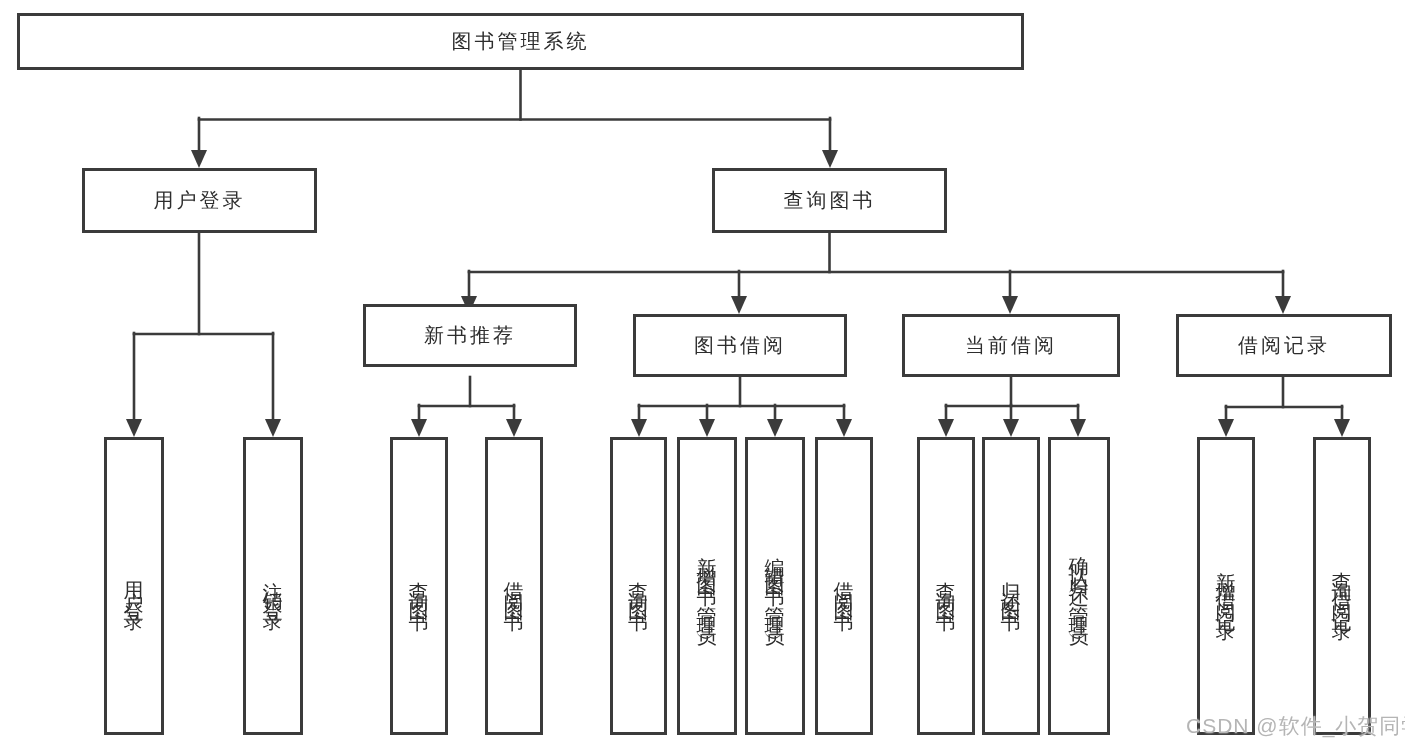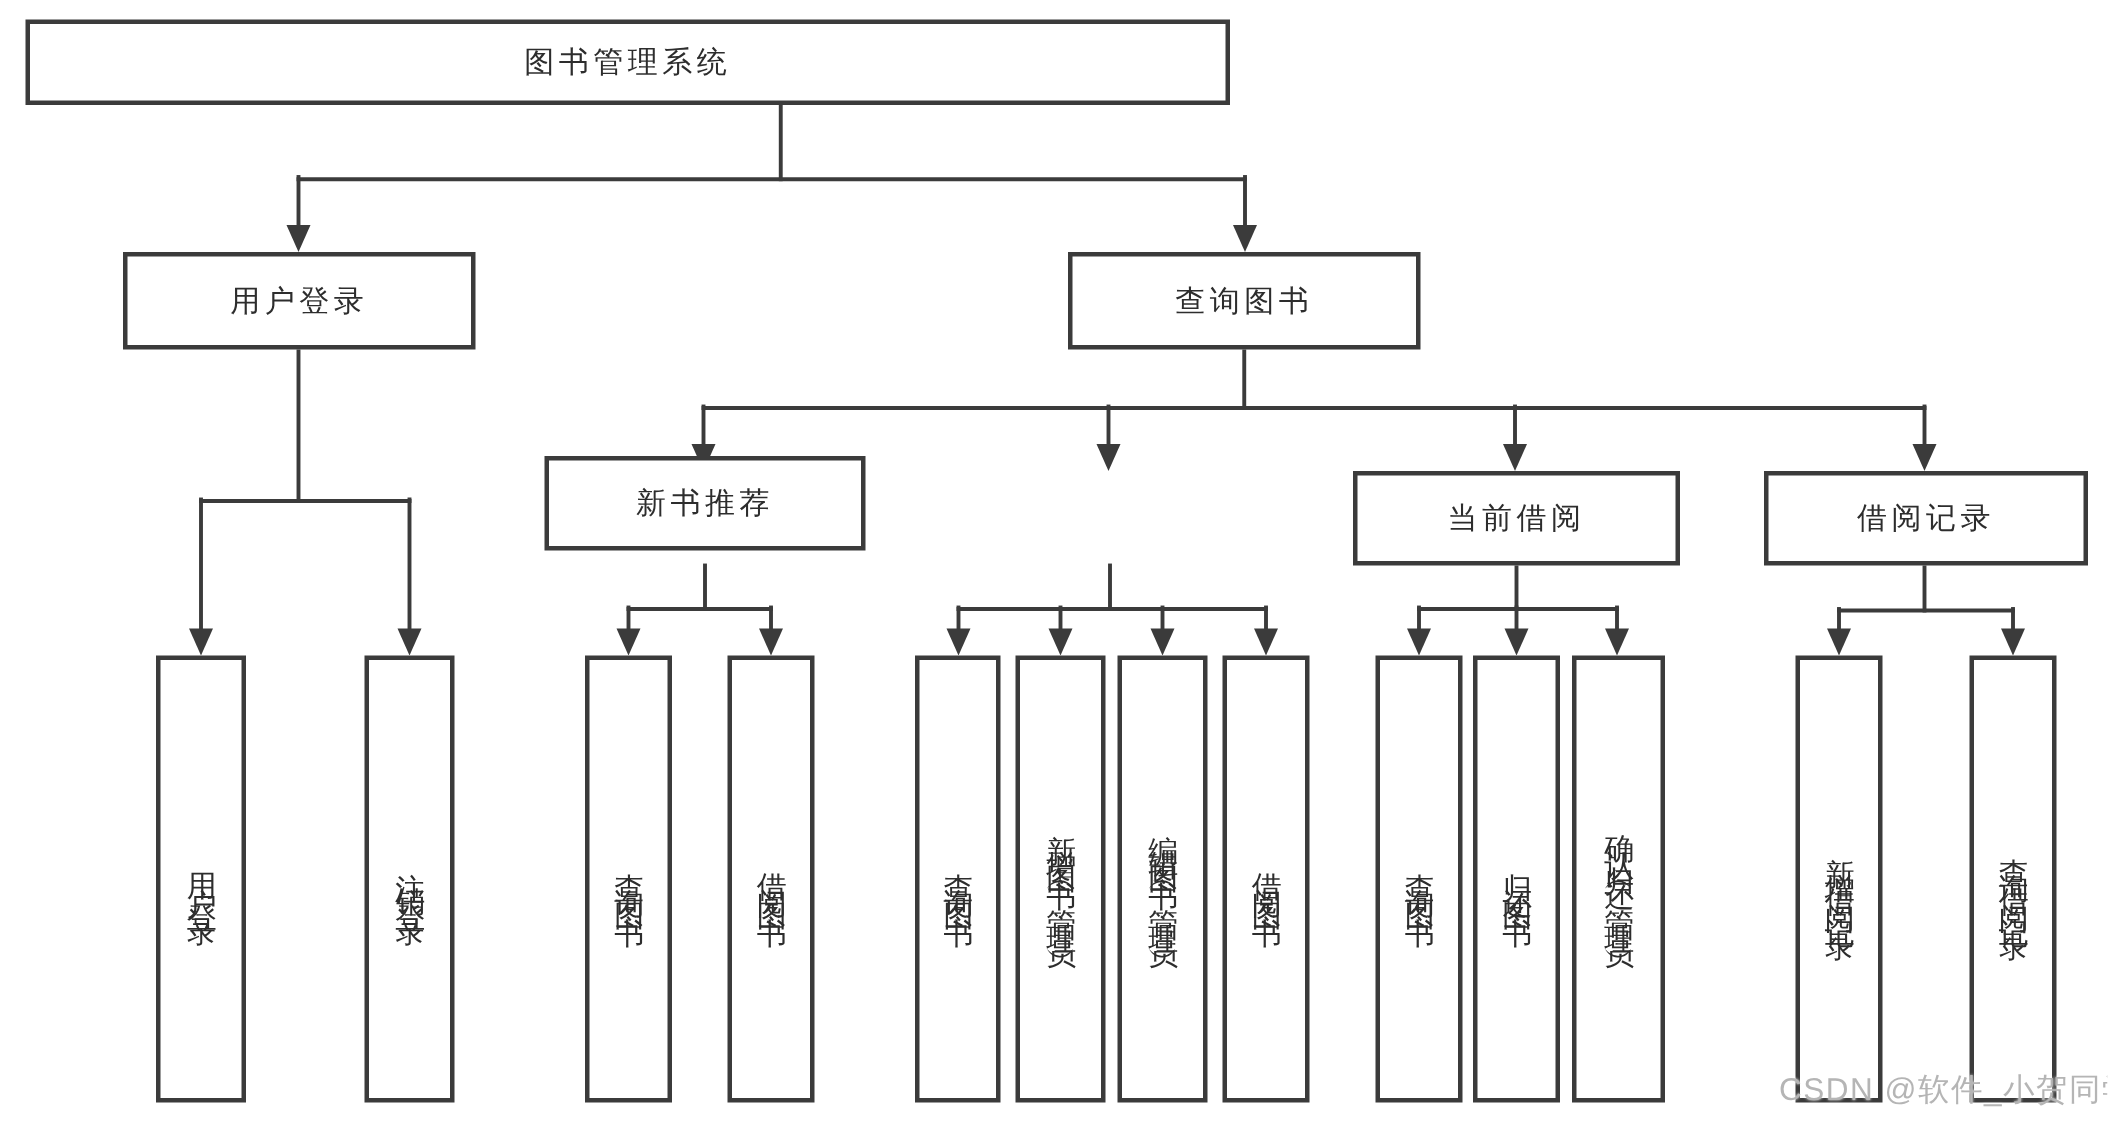--- a/index.html
+++ b/index.html
@@ -41,21 +41,21 @@
     position:absolute;
     left:1186px;top:712px;
     font-size:21px;
     color:#b5b5b5;
     letter-spacing:1px;
     z-index:2;
     white-space:nowrap;
     text-shadow:0 0 2px #ffffff;
   }
   
-  .n-root{left:17px;top:13px;width:803px;height:57px;}
+  .n-root{left:17px;top:13px;width:1007px;height:57px;}
   .n-user-login{left:82px;top:168px;width:235px;height:65px;}
   .n-book-mgmt{left:712px;top:168px;width:235px;height:65px;}
   .n-new-rec{left:363px;top:304px;width:214px;height:63px;}
   .n-book-borrow{left:633px;top:314px;width:214px;height:63px;}
   .n-cur-borrow{left:902px;top:314px;width:218px;height:63px;}
   .n-borrow-rec{left:1176px;top:314px;width:216px;height:63px;justify-content:center;}
   .leaf{top:437px;height:298px;}
   .lf1{left:104px;width:60px;}
   .lf2{left:243px;width:60px;}
   .lf3{left:390px;width:58px;}
@@ -144,20 +144,23 @@
   <div class="node n-user-login">
     <span class="hlabel">用户登录</span>
   </div>
   <div class="node n-book-mgmt">
     <span class="hlabel">查询图书</span>
   </div>
 
   <div class="node n-new-rec">
     <span class="hlabel">新书推荐</span>
   </div>
+  <div class="node n-book-borrow">
+    <span class="hlabel">图书借阅</span>
+  </div>
   <div class="node n-cur-borrow">
     <span class="hlabel">当前借阅</span>
   </div>
   <div class="node n-borrow-rec">
     <span class="hlabel">借阅记录</span>
   </div>
 
   <div class="node leaf lf1">
     <span class="vlabel">用户登录</span>
   </div>

